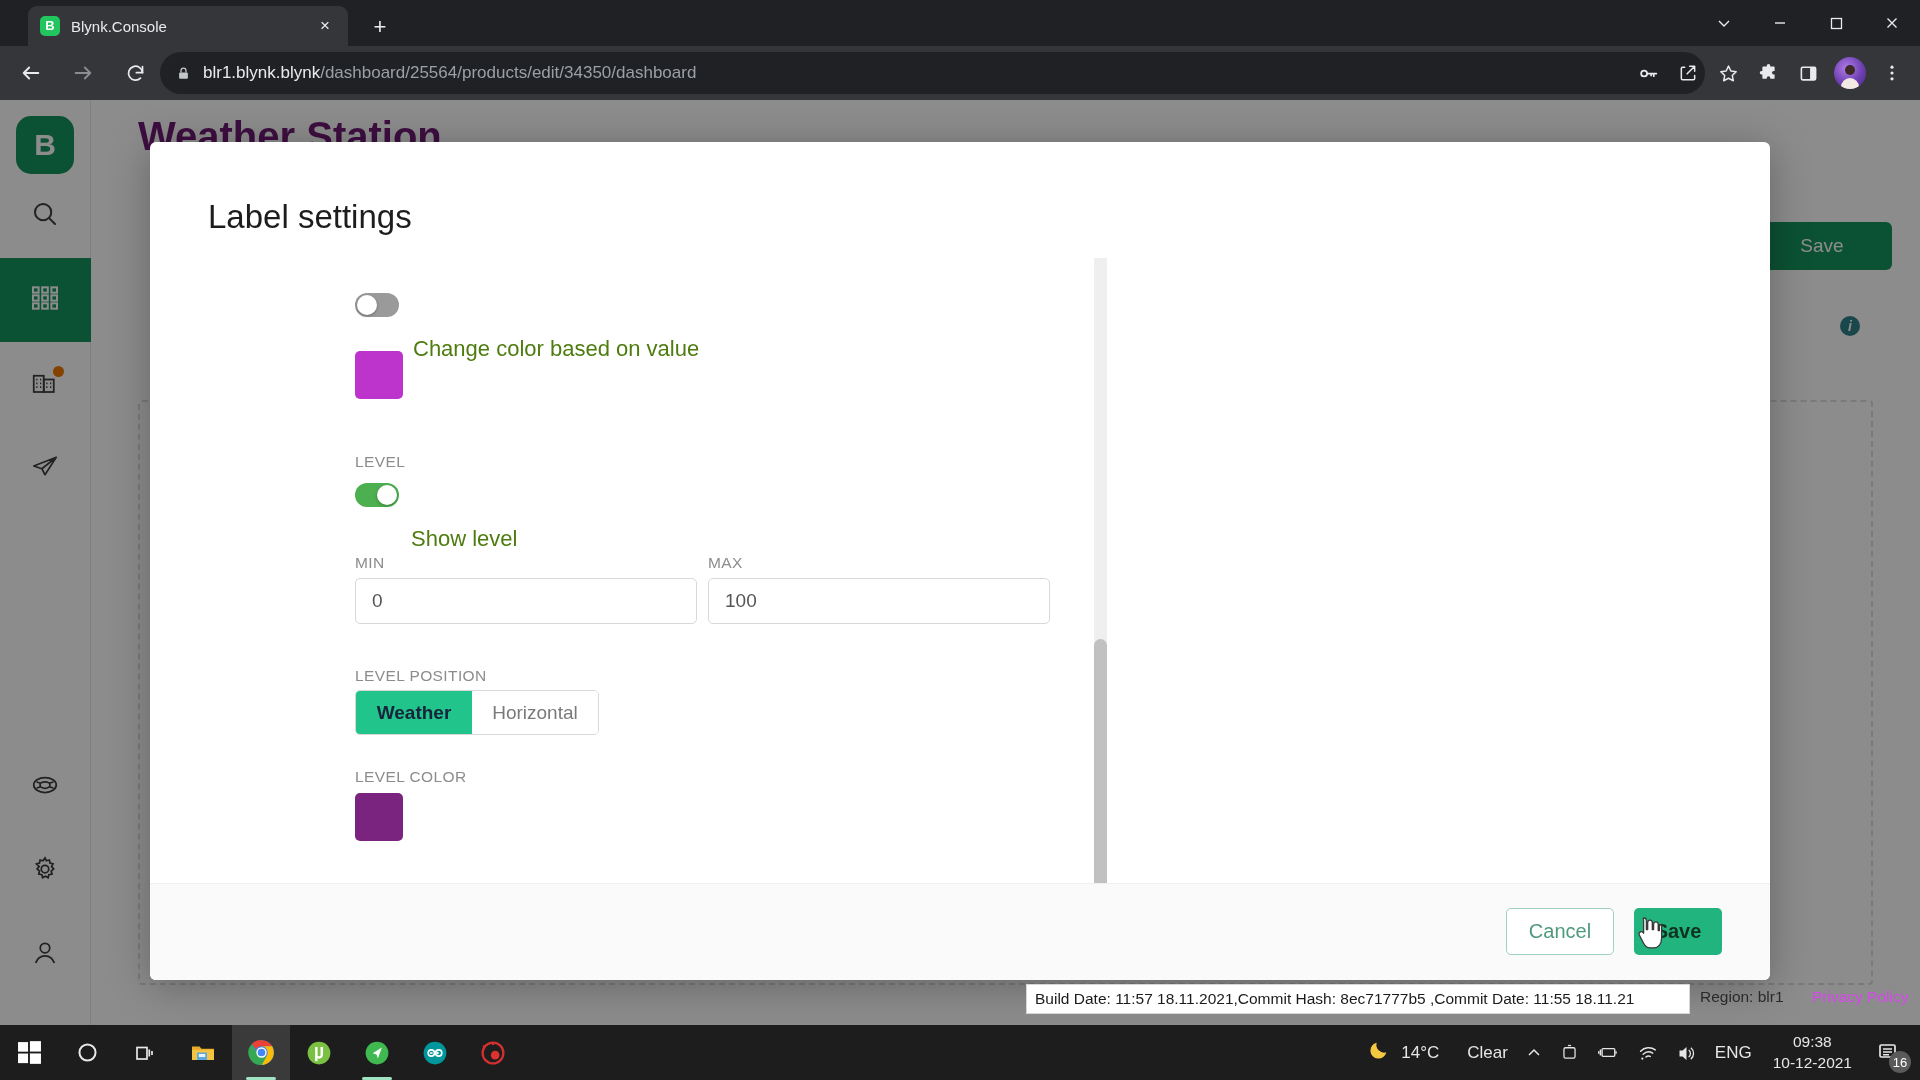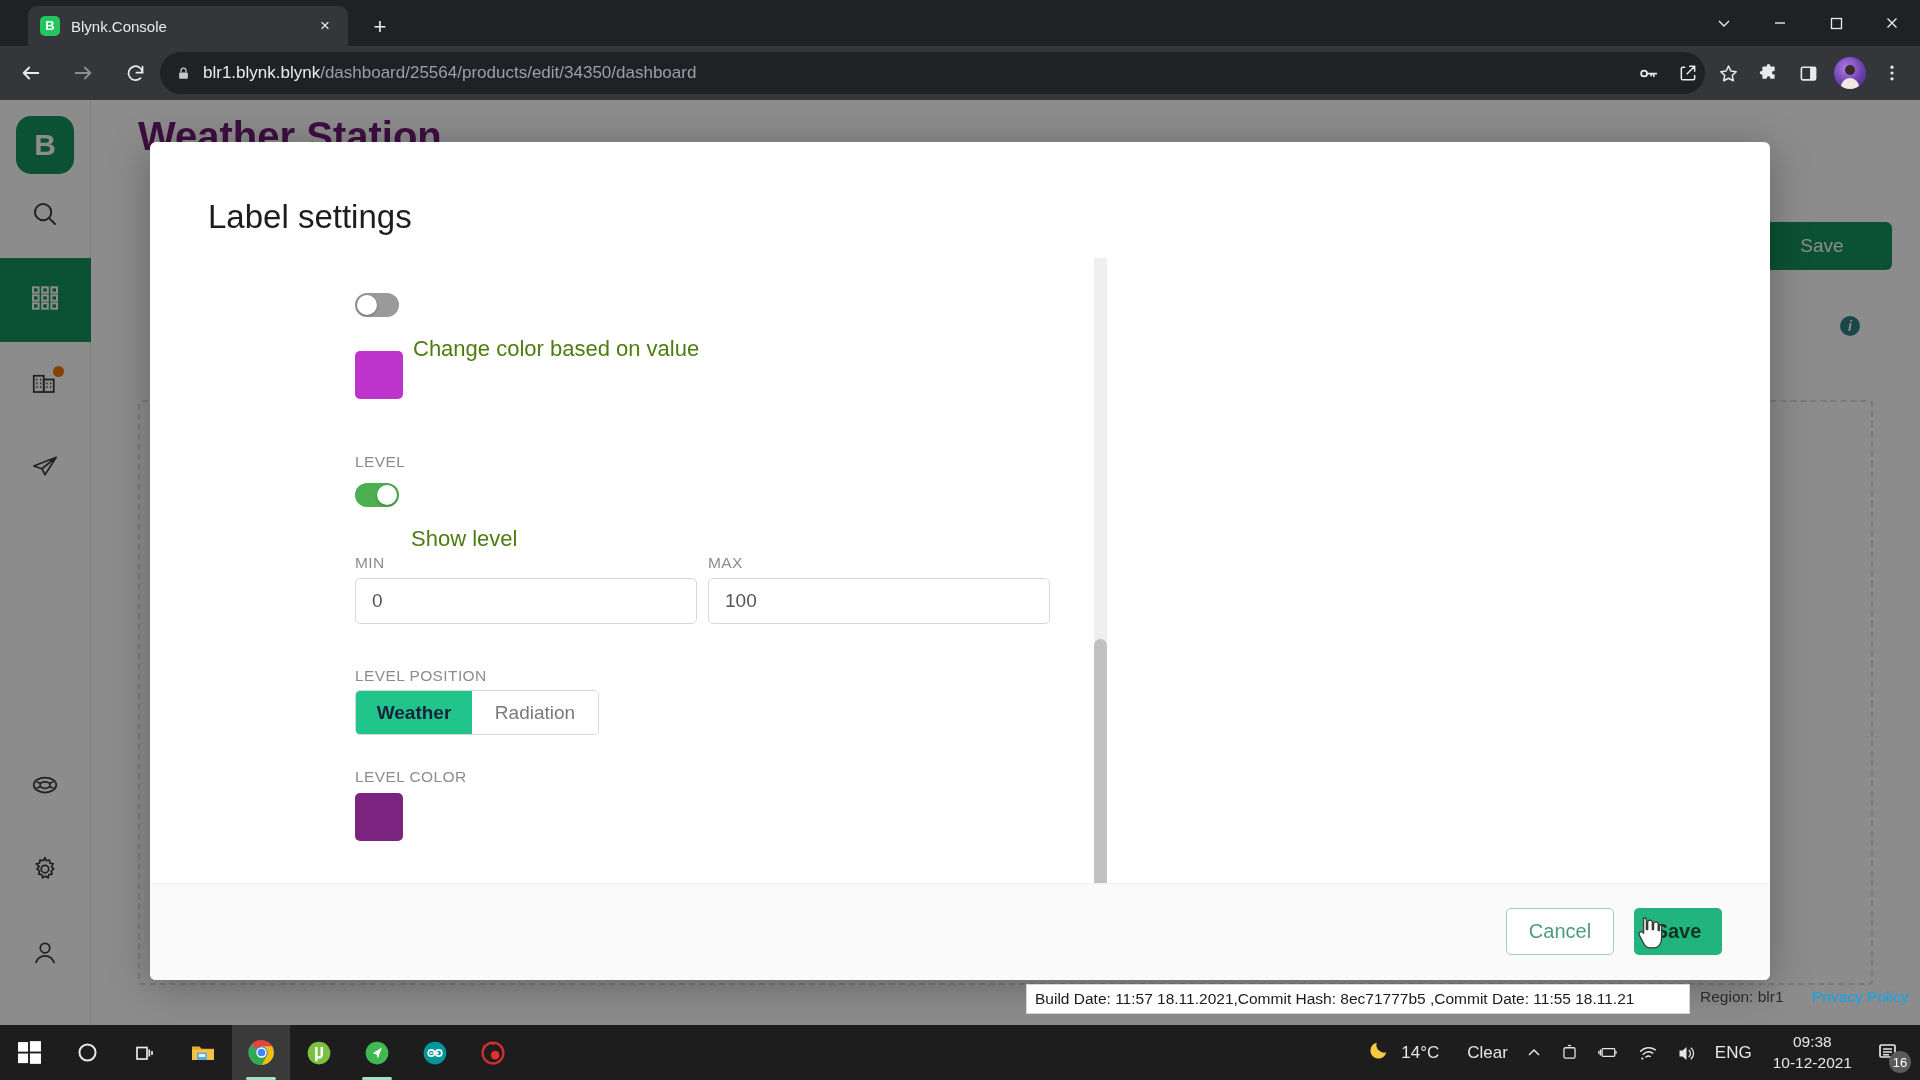--- a/index.html
+++ b/index.html
@@ -144,21 +144,21 @@
 
   #cursor { position:absolute; left:1637px; top:916px; width:26px; height:34px; pointer-events:none; }
 
   
   #build-tooltip {
     position:absolute; left:1026px; top:984px; width:664px; height:30px; background:#fff;
     border:1px solid #d6d6d6; display:flex; align-items:center; padding:0 8px;
     font-size:15.5px; color:#1b1b1b; white-space:nowrap;
   }
   #region-text { position:absolute; left:1700px; top:988px; font-size:15.5px; color:#2a2a2a; }
-  #privacy-link { position:absolute; left:1812px; top:988px; font-size:15.5px; color:#0ea5e9; }
+  #privacy-link { position:absolute; left:1812px; top:988px; font-size:15.5px; color:#d946ef; }
 
   
   #taskbar { position:absolute; left:0; top:1025px; width:1920px; height:55px; background:#1d1d1d; display:flex; align-items:center; }
   #start-btn { width:58px; height:55px; display:flex; align-items:center; justify-content:center; }
   #search-box { width:430px; height:55px; background:#2b2b2b; display:flex; align-items:center; padding-left:24px; }
   #search-box .ph { color:#c9c9c9; font-size:17px; margin-left:18px; }
   .tb-app { width:58px; height:55px; display:flex; align-items:center; justify-content:center; position:relative; }
   .tb-app.active { background:#3a3a3a; }
   .tb-app.running::after { content:""; position:absolute; bottom:0; left:14px; width:30px; height:3px; background:#9fe3c4; border-radius:2px; }
   #tray { margin-left:auto; display:flex; align-items:center; height:44px; padding-right:6px; color:#e6e6e6; }
@@ -408,21 +408,21 @@
     <div class="field-label" style="left:205px; top:296px;">MIN</div>
     <input class="txtinput" style="left: 205px; top: 320px; width: 342px;" value="0">
 
     <div class="field-label" style="left:558px; top:296px;">MAX</div>
     <input class="txtinput" style="left: 558px; top: 320px; width: 342px;" value="100">
 
     <div class="field-label" style="left:205px; top:409px;">LEVEL POSITION</div>
 
     <div id="seg-group" style="top:432px;">
       <div class="seg sel">Weather</div>
-      <div class="seg unsel">Radiation</div>
+      <div class="seg unsel">Horizontal</div>
     </div>
 
     <div class="field-label" style="left:205px; top:510px;text-align:right;">LEVEL COLOR</div>
     <div class="swatch" id="level-color-swatch" style="left:205px; top:535px; background:#7A2480;"></div>
   </div>
 
   <div id="pane-scrollbar-track"></div>
   <div id="pane-scrollbar-thumb"></div>
 
 

